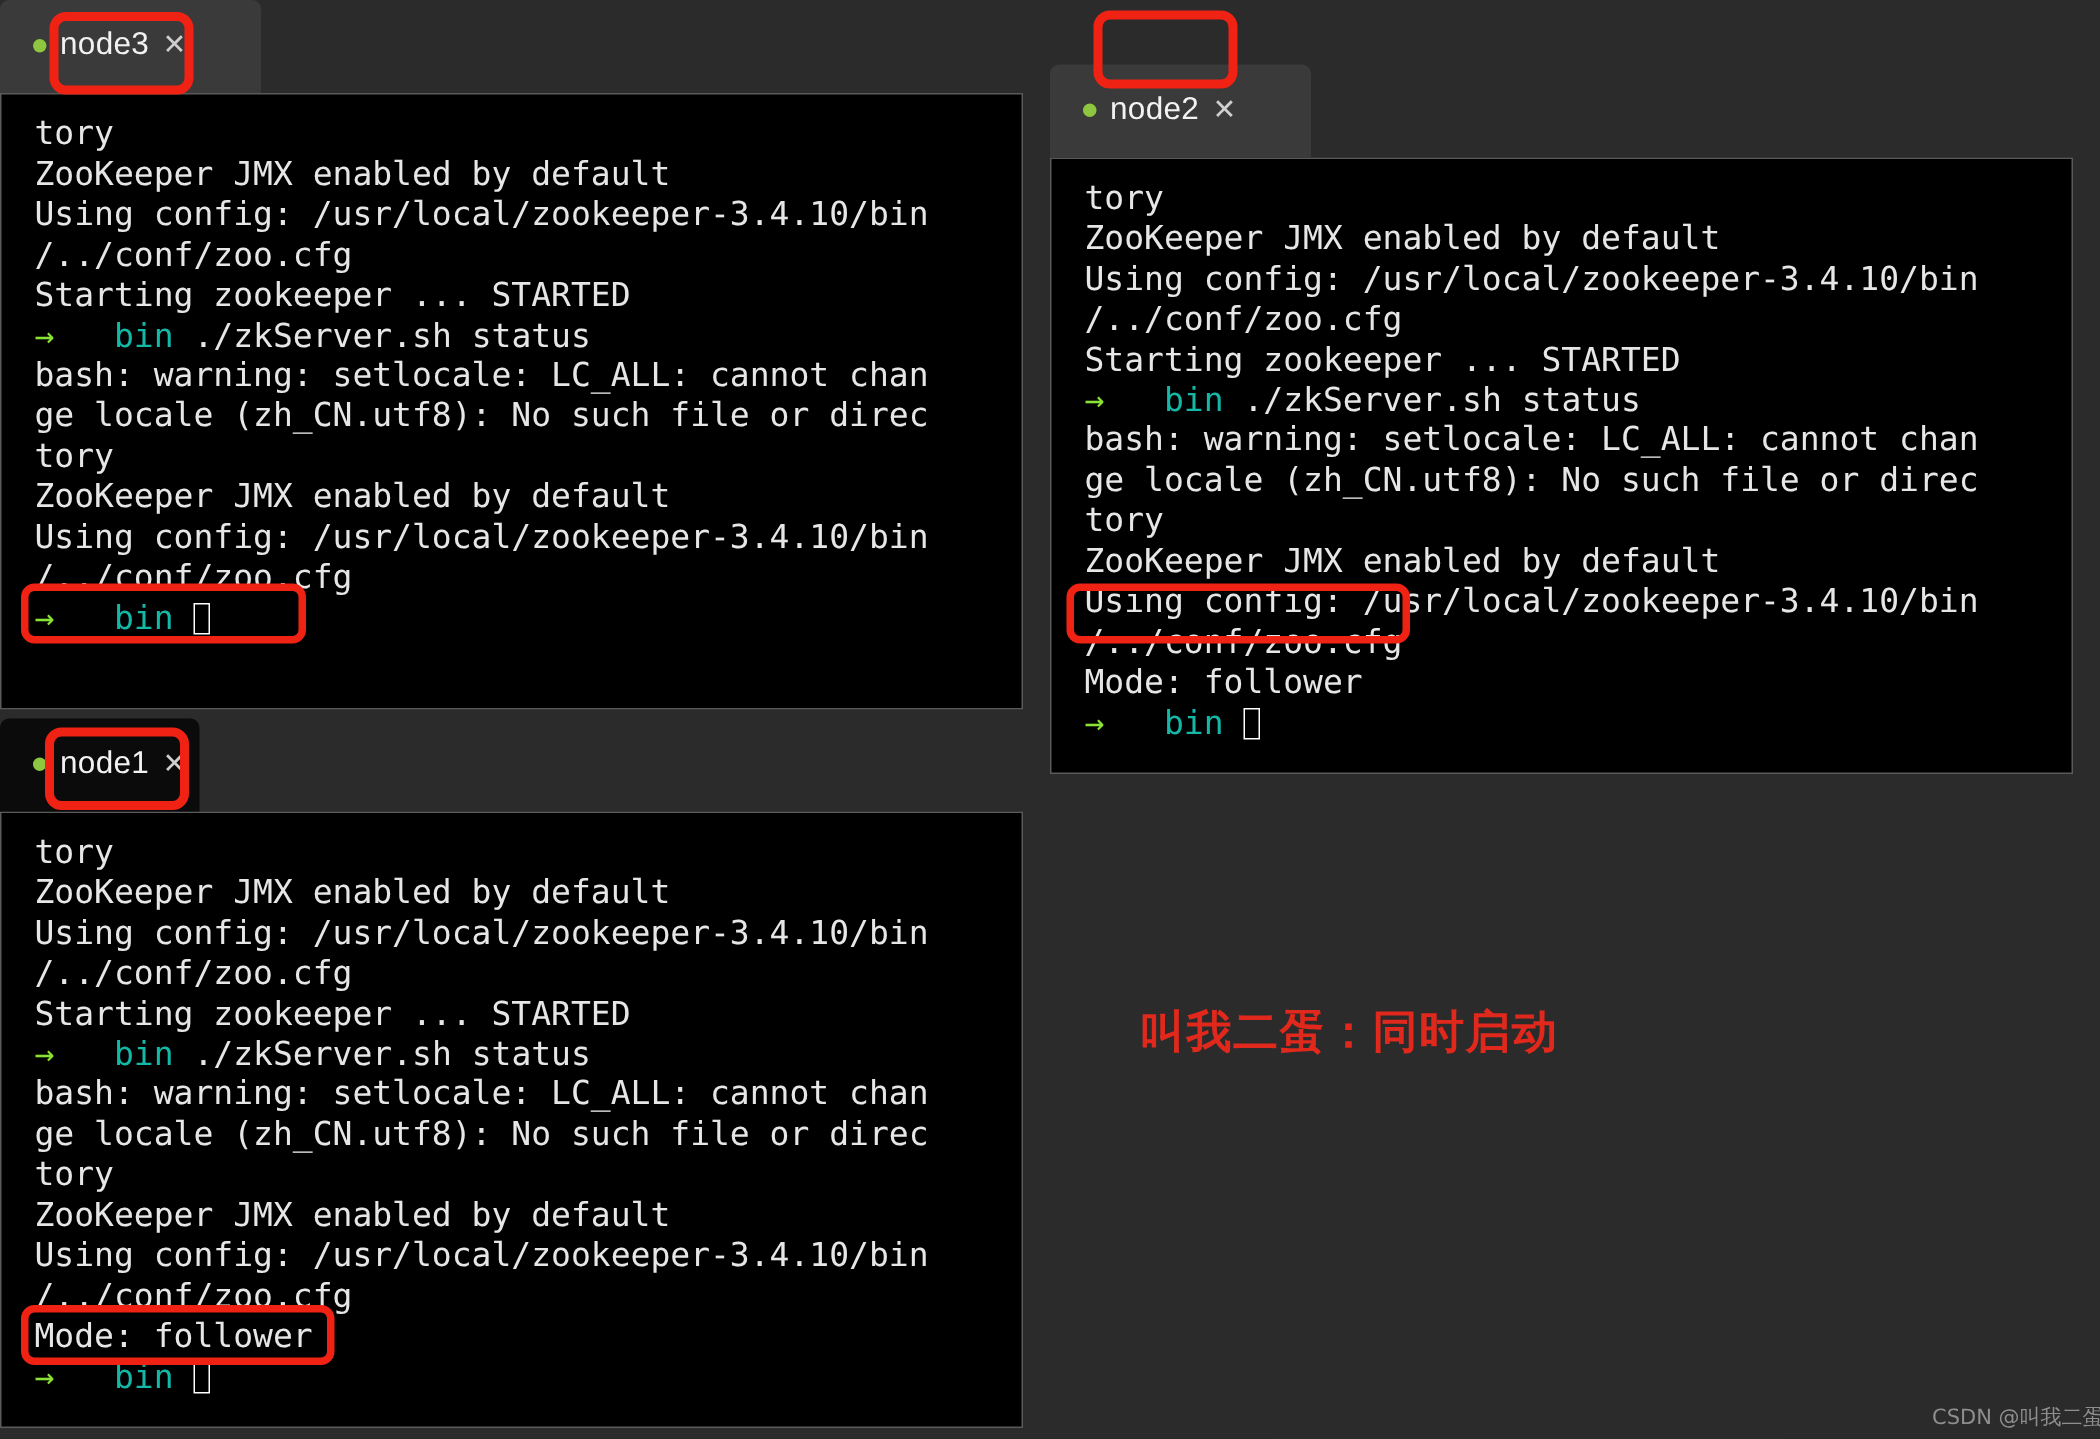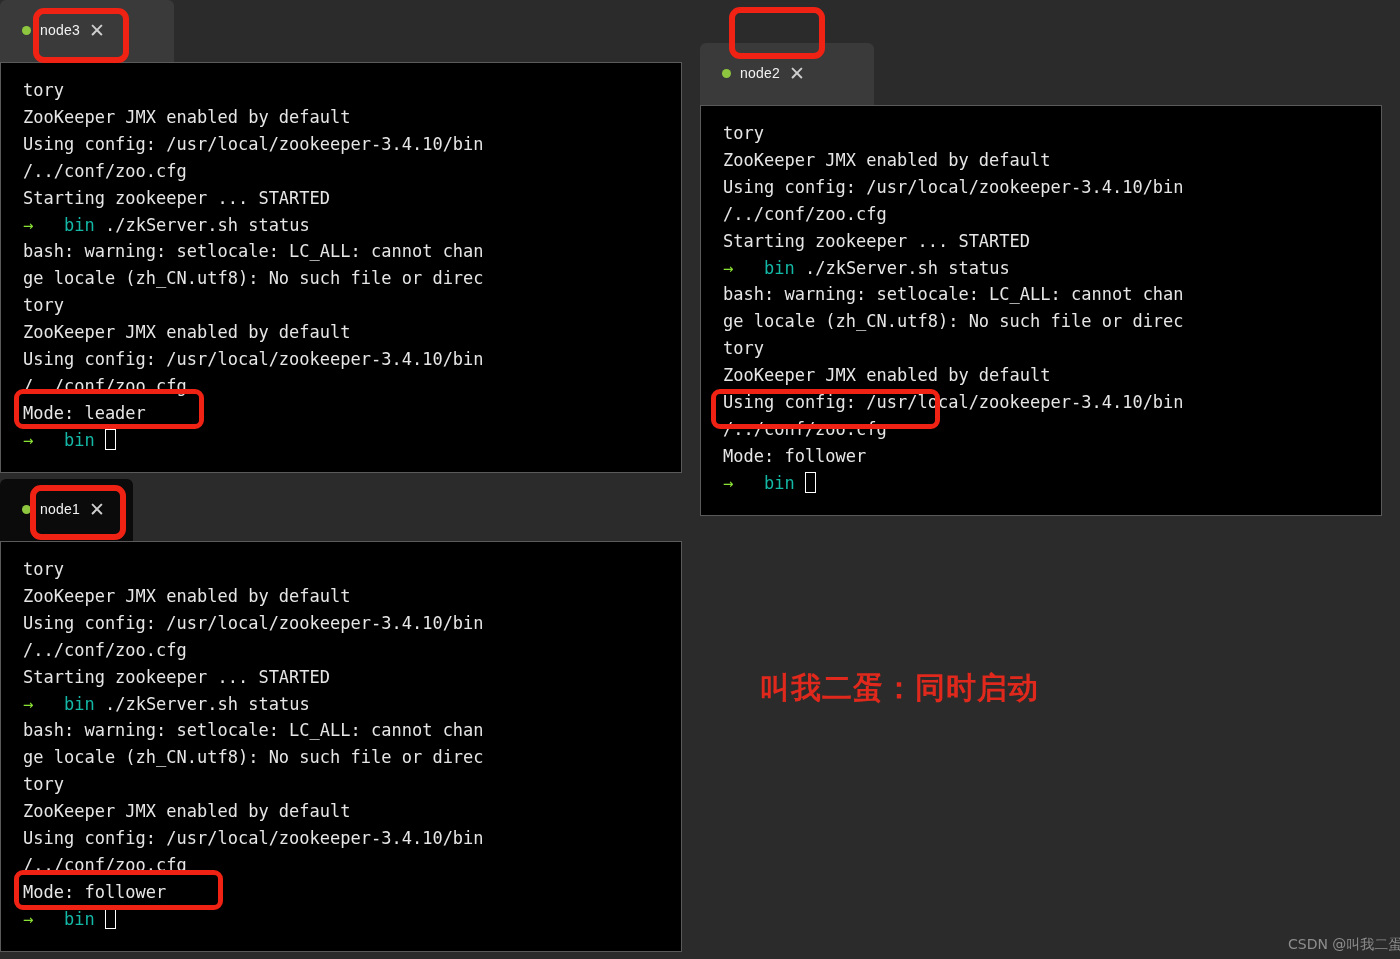--- a/index.html
+++ b/index.html
@@ -43,21 +43,21 @@
   }
   .tab-dot {
     width: 9px;
     height: 9px;
     border-radius: 50%;
     background: #8ec63f;
     flex: 0 0 auto;
   }
   .tab-label {
     color: #f2f2f2;
-    font-size: 14px;
+    font-size: 21px;
     font-family: "Liberation Sans", sans-serif;
     letter-spacing: .2px;
     white-space: nowrap;
   }
   .tab-close {
     color: #cfcfcf;
     font-size: 19px;
     line-height: 1;
     font-family: "Liberation Sans", sans-serif;
   }
@@ -65,21 +65,21 @@
   
   .term-body {
     background: #000000;
     border: 1px solid #5a5a5a;
     box-sizing: border-box;
     padding: 14px 14px 10px 22px;
     overflow: hidden;
   }
   .line {
     font-family: "DejaVu Sans Mono", "Liberation Mono", monospace;
-    font-size: 17px;
+    font-size: 22px;
     line-height: 26.9px;
     color: #e6e6e6;
     white-space: pre;
     letter-spacing: 0px;
   }
   .prompt-arrow { color: #8ae234; }
   .prompt-dir   { color: #14b8a6; }
   .cursor-block {
     display: inline-block;
     width: 11px;
@@ -139,21 +139,20 @@
       <div class="line">Using config: /usr/local/zookeeper-3.4.10/bin</div>
       <div class="line">/../conf/zoo.cfg</div>
       <div class="line">Starting zookeeper ... STARTED</div>
       <div class="line"><span class="prompt-arrow">→</span>   <span class="prompt-dir">bin</span> <span>./zkServer.sh status</span></div>
       <div class="line">bash: warning: setlocale: LC_ALL: cannot chan</div>
       <div class="line">ge locale (zh_CN.utf8): No such file or direc</div>
       <div class="line">tory</div>
       <div class="line">ZooKeeper JMX enabled by default</div>
       <div class="line">Using config: /usr/local/zookeeper-3.4.10/bin</div>
       <div class="line">/../conf/zoo.cfg</div>
-      <div class="line">Mode: leader</div>
       <div class="line"><span class="prompt-arrow">→</span>   <span class="prompt-dir">bin</span> <span class="cursor-block"></span></div>
     </div>
   </div>
 
   <div class="term-window" style="left:700px; top:0px; width:682px;margin-top:43px;">
     <div class="tabstrip light" style="width:174px;">
       <div class="tab">
         <span class="tab-dot" style="background:#8ec63f"></span>
         <span class="tab-label">node2</span>
         <span class="tab-close">✕</span>

